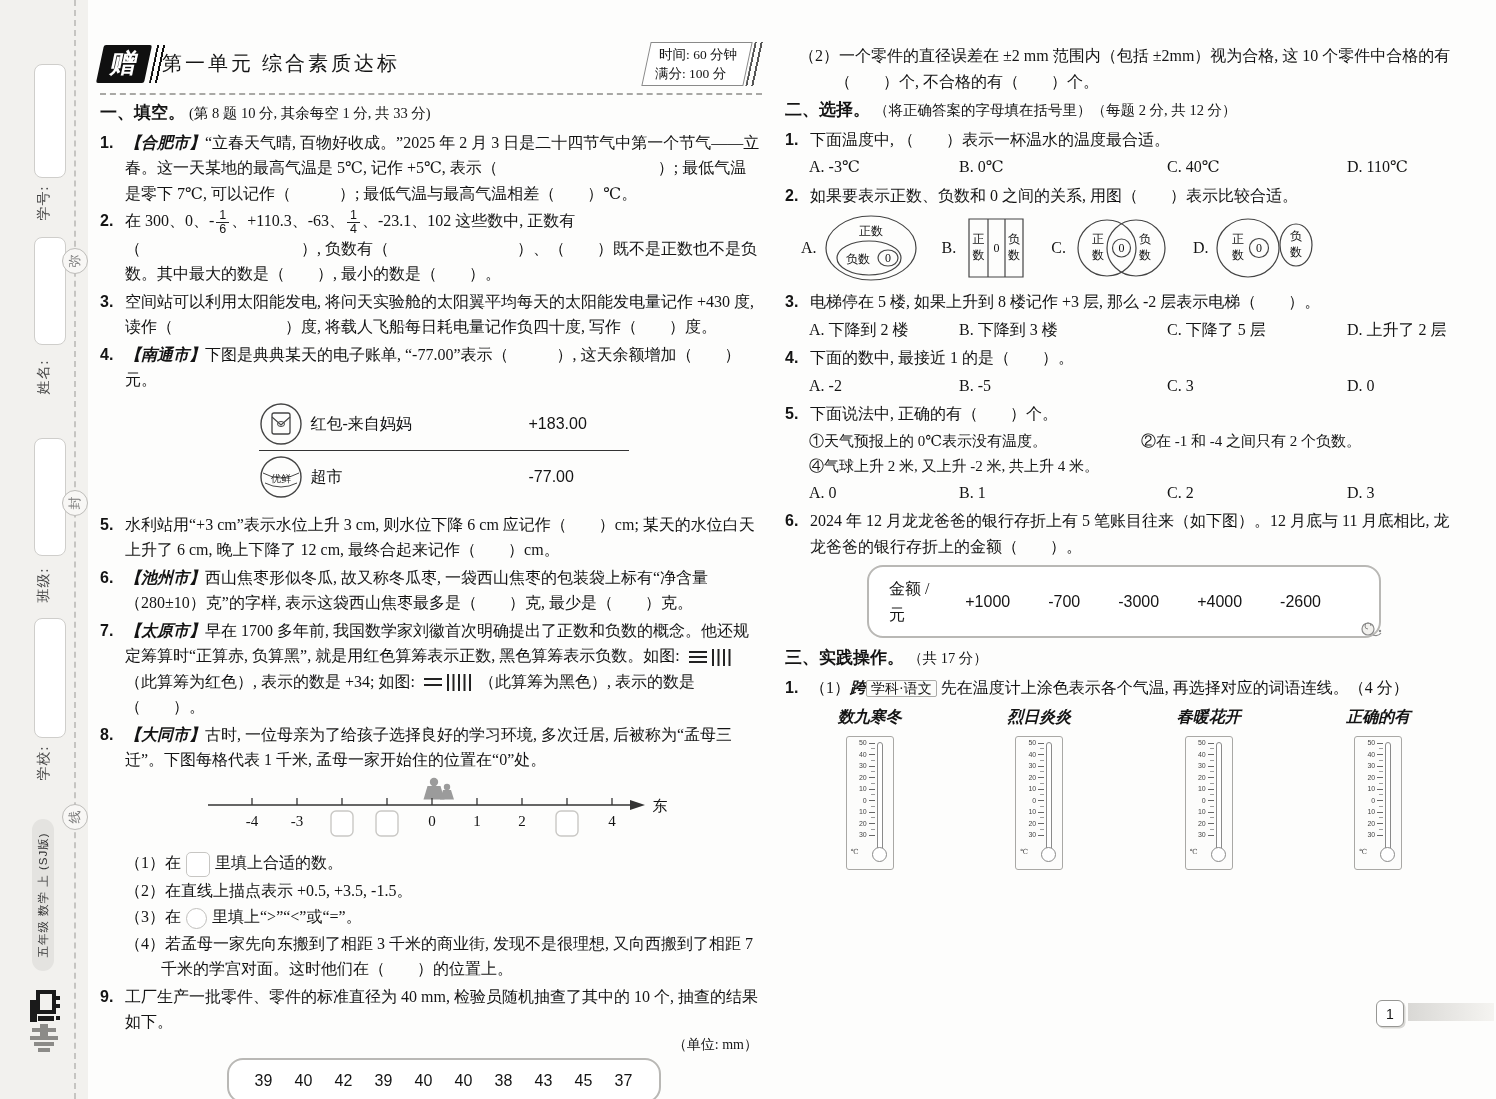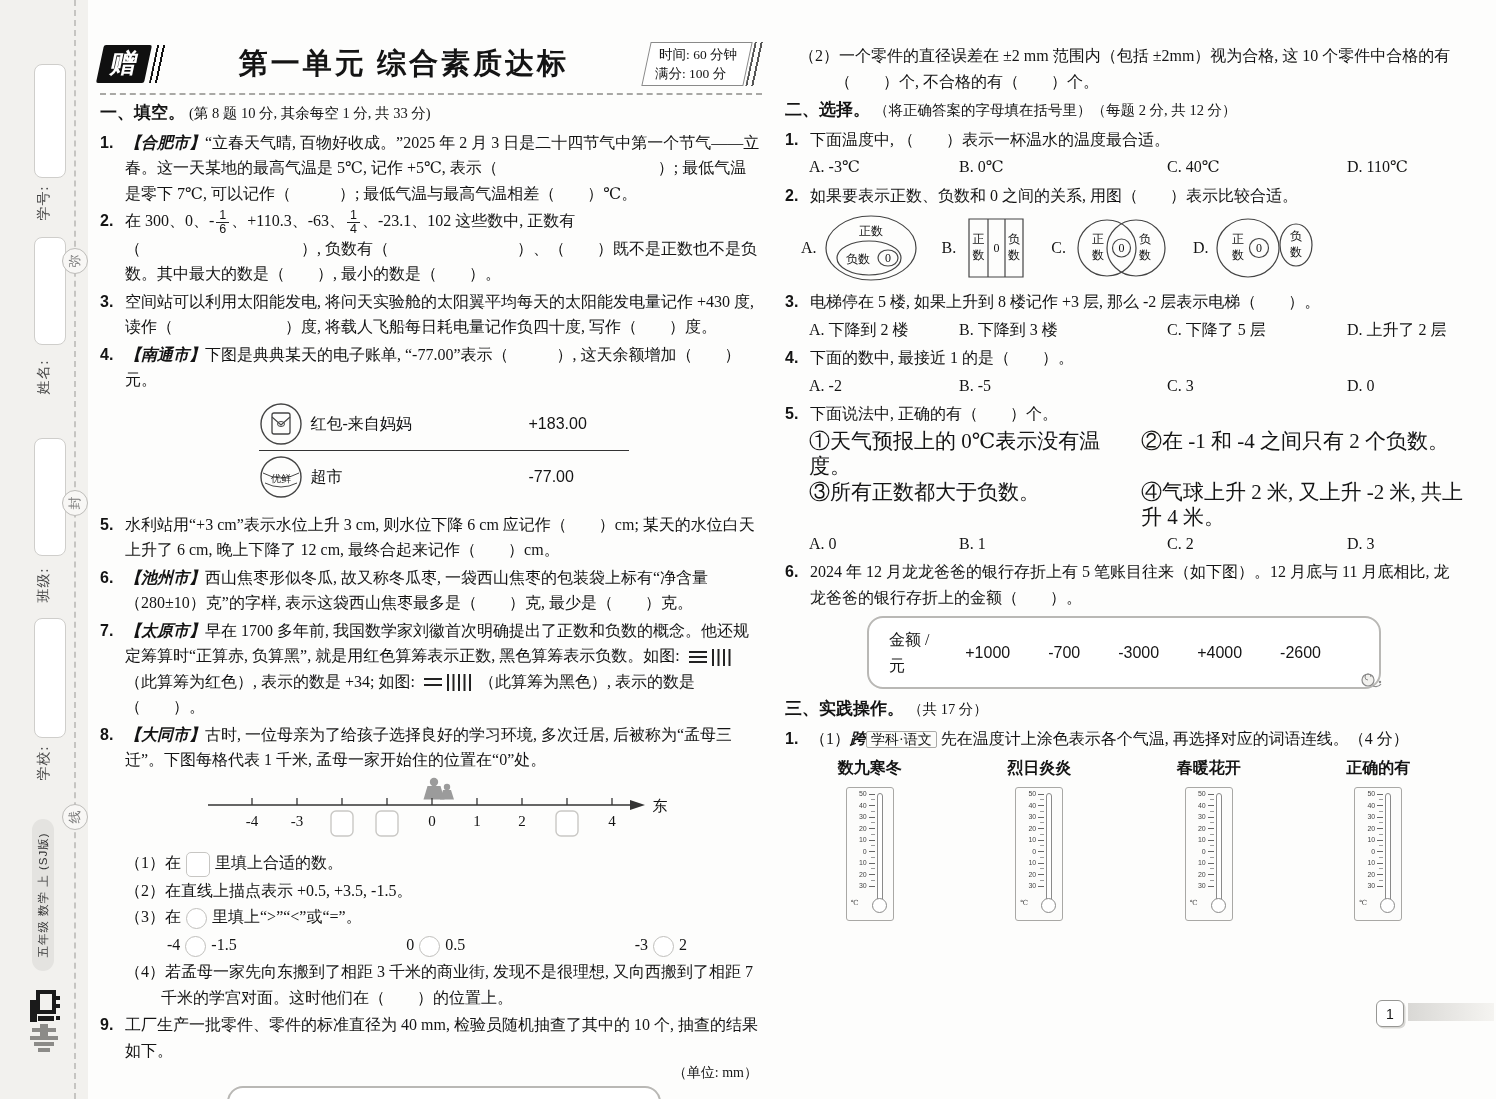--- a/index.html
+++ b/index.html
@@ -24,21 +24,21 @@
   .col-left{position:absolute;left:12px;top:42px;width:662px;font-size:16px;line-height:25.5px;}
   .col-right{position:absolute;left:697px;top:42px;width:678px;font-size:16px;line-height:25.5px;}
 
   
   .lefthead{display:flex;align-items:center;border-bottom:2px dashed #a9a8a5;padding-bottom:7px;margin-bottom:5px;}
   .gift-badge{width:48px;height:38px;background:#101010;color:#fff;font-size:26px;font-weight:bold;
               display:flex;align-items:center;justify-content:center;transform:skewX(-12deg);
               font-family:"Liberation Sans",sans-serif;border-radius:2px;}
   .badge-slash{width:9px;height:38px;margin-left:5px;transform:skewX(-12deg);
                background:repeating-linear-gradient(90deg,#111 0 2px,transparent 2px 6px);}
-  .title{flex:1;text-align:center;font-size:29px;font-weight:700;letter-spacing:3px;}
+  .title{flex:1;text-align:left;font-size:20px;font-weight:400;letter-spacing:3px;}
   .timebox{border:1px solid #8a8a8a;background:#fff;padding:2px 12px 2px 10px;font-size:13.5px;line-height:19px;
            transform:skewX(-12deg);position:relative;margin-right:14px;}
   .timebox>div{transform:skewX(12deg);white-space:nowrap;}
   .timebox::after{content:"";position:absolute;right:-13px;top:-1px;width:10px;height:calc(100% + 2px);
                   background:repeating-linear-gradient(90deg,#555 0 2px,transparent 2px 6px);}
 
   .sechead{font-size:17px;margin:3px 0 3px;}
   .sh{font-weight:bold;font-family:"Liberation Sans",sans-serif;}
   .shnote{font-size:14.5px;margin-left:4px;}
 
@@ -74,37 +74,37 @@
 
   .unit-right{text-align:right;font-size:14px;padding-right:4px;line-height:20px;}
   .pillbox{width:430px;margin:3px auto 5px;border:2px solid #b9b8b5;border-radius:16px;padding:8px 0;
            display:flex;justify-content:center;position:relative;background:#fff;}
   .pillbox .val{width:40px;text-align:center;font-family:"Liberation Sans",sans-serif;}
   .snail{position:absolute;right:-4px;bottom:-9px;}
 
   
   .rsub{margin-left:14px;}
   .opts{display:grid;grid-template-columns:150px 208px 180px 1fr;padding-left:24px;margin:0 0 3px;}
-  .stmts{display:grid;grid-template-columns:332px 1fr;padding-left:24px;font-size:21px;}
+  .stmts{display:grid;grid-template-columns:332px 1fr;padding-left:24px;font-size:15px;}
   .vennrow{display:flex;align-items:center;padding-left:16px;margin:3px 0 4px;gap:20px;}
   .venn{display:flex;align-items:center;}
   .vletter{margin-right:3px;}
   .venn svg text{font-size:12px;fill:#111;stroke:none;font-family:"Liberation Serif",serif;}
   .venn svg *{vector-effect:non-scaling-stroke;}
 
   .passbook{width:470px;margin:6px auto 7px;border:2px solid #b9b8b5;border-radius:16px;padding:9px 20px;
             display:flex;align-items:center;position:relative;background:#fff;}
   .passbook .pblabel{margin-right:30px;}
   .passbook .val{margin-right:38px;font-family:"Liberation Sans",sans-serif;}
 
   .tagbox{border:1px solid #aaa9a6;background:#fcfcfa;padding:0 4px;font-size:14px;border-radius:2px;}
   .badgepre{font-weight:bold;font-style:italic;}
 
   .wrow{display:grid;grid-template-columns:repeat(4,1fr);text-align:center;margin-top:3px;
-        font-weight:bold;}
+        font-weight:bold;font-style:italic;}
   .trow{display:grid;grid-template-columns:repeat(4,1fr);text-align:center;margin-top:44px;
         font-family:"Liberation Sans",sans-serif;}
   .throw{display:grid;grid-template-columns:repeat(4,1fr);margin-top:6px;}
 
   .thermo{position:relative;width:46px;height:132px;border:1px solid #a9a8a5;border-radius:3px;
           background:#fcfcfb;margin:0 auto;}
   .tnum{position:absolute;left:3px;width:17px;text-align:right;font-size:7px;line-height:8px;color:#444;
         font-family:"Liberation Sans",sans-serif;}
   .tick{position:absolute;left:22px;width:6px;height:1px;background:#666;}
   .tick.minor{left:24px;width:4px;background:#9b9b9b;}
@@ -315,25 +315,20 @@
             <rect x="137" y="36" width="22" height="25" rx="5"></rect>
             <rect x="182" y="36" width="22" height="25" rx="5"></rect>
             <rect x="362" y="36" width="22" height="25" rx="5"></rect>
           </g>
         </svg>
 
         <div class="sub"><span>（1）在</span><span class="ibox"></span><span>里填上合适的数。</span></div>
         <div class="sub">（2）在直线上描点表示 +0.5, +3.5, -1.5。</div>
         <div class="sub"><span>（3）在</span><span class="icirc"></span><span>里填上“&gt;”“&lt;”或“=”。</span></div>
 
-        <div class="cmprow">
-            <span class="cmp"><span>-4</span><span class="icirc"></span><span>-1.5</span></span>
-            <span class="cmp"><span>0</span><span class="icirc"></span><span>0.5</span></span>
-            <span class="cmp"><span>-3</span><span class="icirc"></span><span>2</span></span>
-          </div>
 
         <div class="sub">（4）若孟母一家先向东搬到了相距 3 千米的商业街, 发现不是很理想, 又向西搬到了相距 7 千米的学宫对面。这时他们在（　　）的位置上。</div>
       </div>
     </div>
 
     <div class="q">
       <span class="qnum">9.</span>
       <div class="qbody">
         <span>工厂生产一批零件、零件的标准直径为 40 mm, 检验员随机抽查了其中的 10 个, 抽查的结果如下。</span>
         <div class="unit-right">（单位: mm）</div>
@@ -455,21 +450,20 @@
         <span>D. 0</span>
       </div>
 
     <div class="q">
       <span class="qnum">5.</span>
       <div class="qbody"><span>下面说法中, 正确的有（　　）个。</span></div>
     </div>
     <div class="stmts">
         <span>①天气预报上的 0℃表示没有温度。</span>
         <span>②在 -1 和 -4 之间只有 2 个负数。</span>
-        <span>③所有正数都大于负数。</span>
         <span>④气球上升 2 米, 又上升 -2 米, 共上升 4 米。</span>
       </div>
     <div class="opts">
         <span>A. 0</span>
         <span>B. 1</span>
         <span>C. 2</span>
         <span>D. 3</span>
       </div>
 
     <div class="q">

